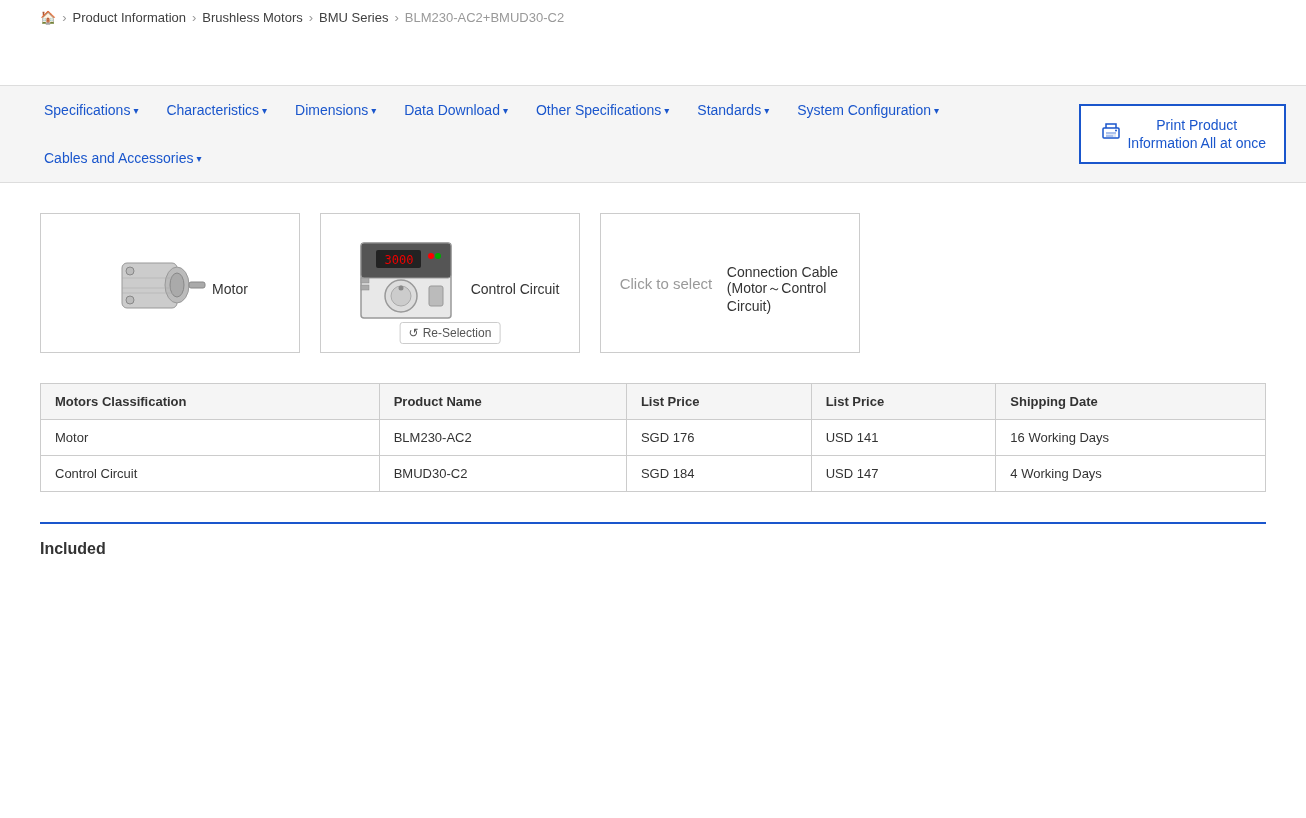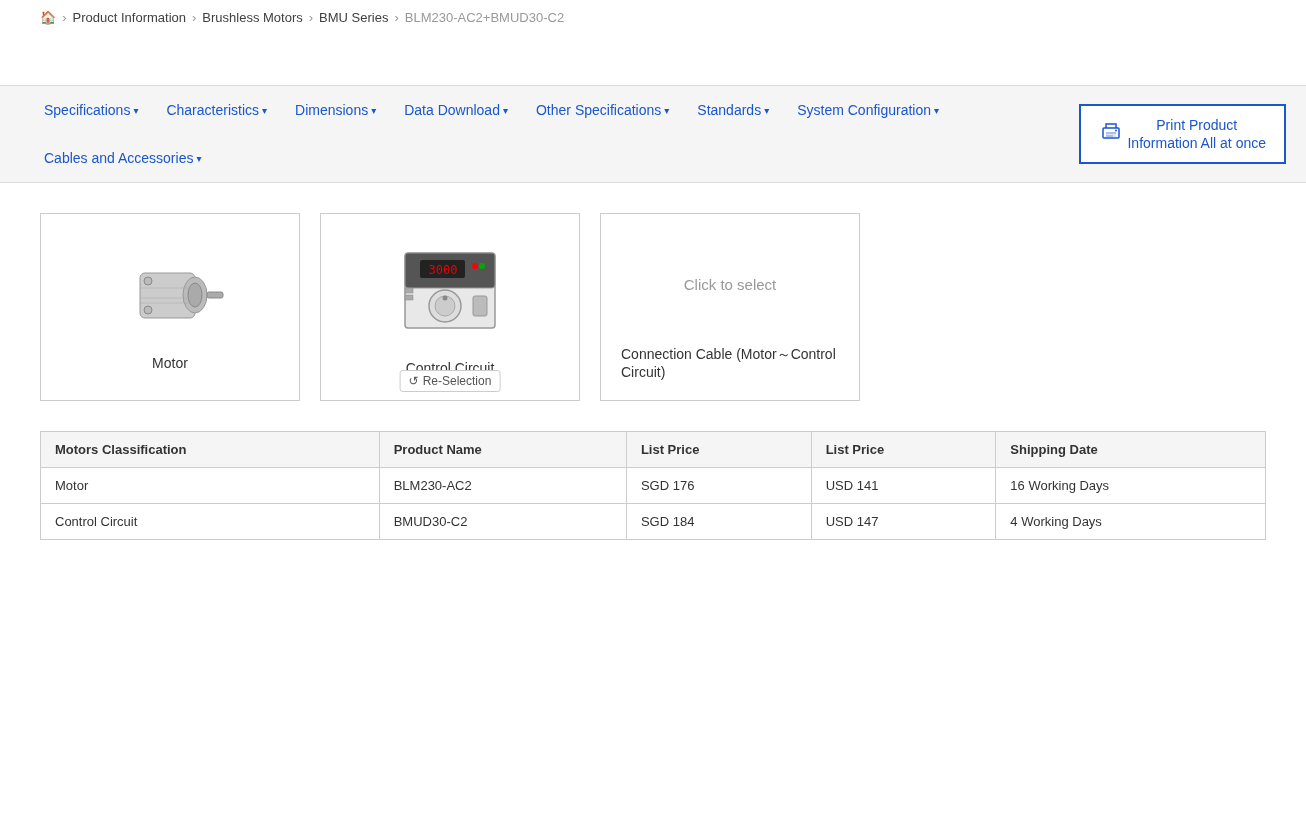--- a/index.html
+++ b/index.html
@@ -66,24 +66,24 @@
     
     .content { padding: 30px 40px; }
 
     
     .product-cards {
       display: flex; gap: 20px; margin-bottom: 30px;
     }
     .product-card {
       border: 1px solid #ccc;
       width: 260px; min-height: 140px;
-      display: flex; flex-direction: column;
+      display: flex; 
       align-items: center; justify-content: center;
       position: relative;
-      padding: 20px;
+      padding: 4px;
       cursor: pointer;
     }
     
     .card-click-select {
       color: #999; font-size: 15px;
       display: flex; align-items: center; justify-content: center;
       width: 100%; height: 100%;
       min-height: 100px;
     }
     .re-selection-badge {
@@ -289,14 +289,17 @@
       <tr>
         <td>Control Circuit</td>
         <td>BMUD30-C2</td>
         <td>SGD 184</td>
         <td>USD 147</td>
         <td>4 Working Days</td>
       </tr>
     </tbody>
   </table>
 
+  <div class="included-section">
+    <h3 class="included-title">Included</h3>
+  </div>
 
 </div>
 
 </body></html>

